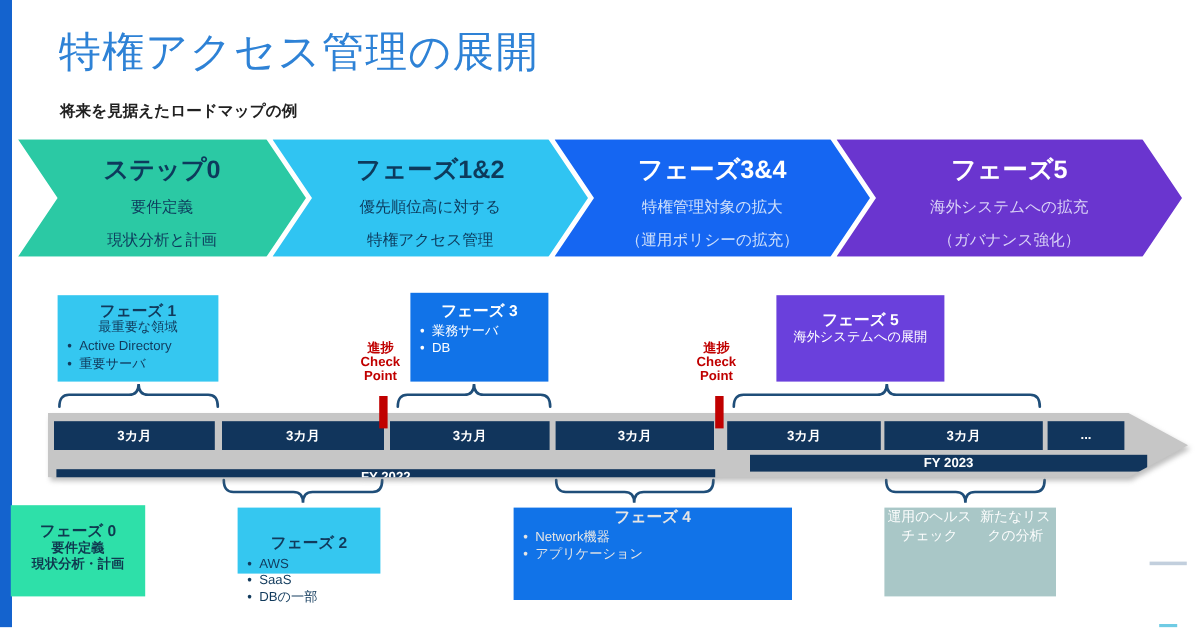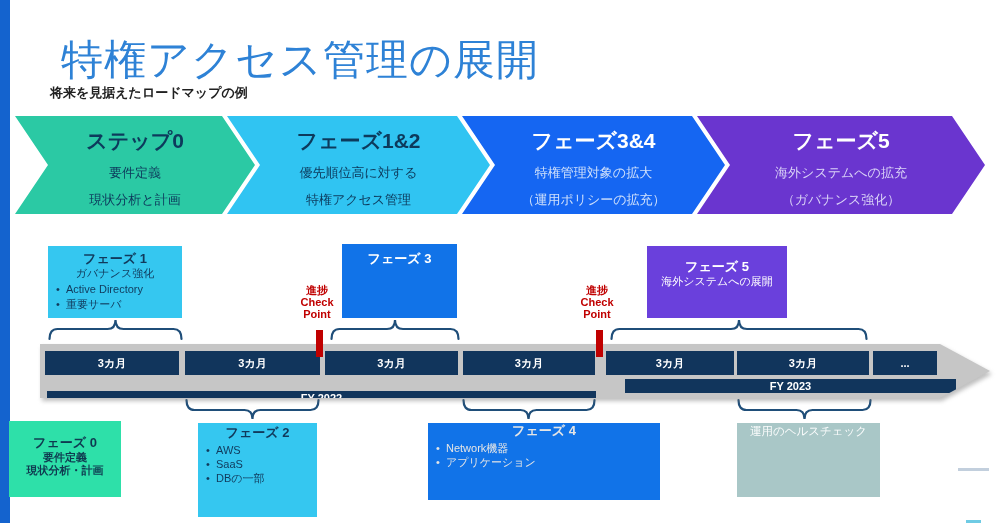--- a/index.html
+++ b/index.html
@@ -2,21 +2,21 @@
 <html><head>
 <meta charset="utf-8">
 <style>
   html,body{margin:0;padding:0;background:#fff;}
   .slide{
     position:relative;width:1000px;height:523px;background:#ffffff;overflow:hidden;
     font-family:"Liberation Sans","DejaVu Sans",sans-serif;
   }
   .edge-bar{position:absolute;left:0;top:0;width:10px;height:523px;background:#1463CE;}
   .title{
-    position:absolute;left:49px;top:20px;margin:12px;font-size:42px;font-weight:500;
+    position:absolute;left:49px;top:20px;margin:0;font-size:35px;font-weight:500;
     color:#2E82D6;letter-spacing:1px;white-space:nowrap;
   }
   .subtitle{position:absolute;left:50px;top:84px;font-size:13px;font-weight:600;color:#212121;white-space:nowrap;}
 
   
   .chevron{
     position:absolute;top:116px;height:98px;box-sizing:border-box;
     display:flex;flex-direction:column;align-items:center;padding-top:11px;
     clip-path:polygon(0 0,calc(100% - 33px) 0,100% 50%,calc(100% - 33px) 100%,0 100%,33px 50%);
     text-align:center;
@@ -36,21 +36,21 @@
   .box-sub{font-size:11px;text-align:center;line-height:1.25;}
   .bullets{margin-top:2px;padding-left:8px;font-size:11px;line-height:1.3;text-align:left;}
   .bullet::before{content:"•\00a0\00a0";}
   .note{padding-left:24px;font-size:11px;line-height:1.3;text-align:left;}
 
   .phase1{left:48px;top:246px;width:134px;height:72px;background:#35C7F0;color:#113A5C;padding-top:5px;}
   .phase3{left:342px;top:244px;width:115px;height:74px;background:#1173E8;color:#ffffff;padding-top:7px;}
   .phase5{left:647px;top:246px;width:140px;height:72px;background:#6A40DC;color:#ffffff;padding-top:13px;}
   .phase0{left:9px;top:421px;width:112px;height:76px;background:#2EE0A9;color:#0F3A50;padding-top:14px;}
   .phase0 .box-sub{font-weight:bold;}
-  .phase2{left:198px;top:423px;width:119px;height:94px;background:#35C7F0;color:#113A5C;padding-top:2px;}
+  .phase2{left:198px;top:423px;width:119px;height:55px;background:#35C7F0;color:#113A5C;padding-top:22px;}
   .phase4{left:428px;top:423px;width:232px;height:77px;background:#1173E8;color:#e5e5e5;padding-top:0;}
   .health{left:737px;top:423px;width:143px;height:74px;background:#A9C7C7;color:rgba(255,255,255,.96);
           display:flex;flex-direction:row;justify-content:center;}
   .health .box-sub{font-size:11.5px;line-height:1.4;}
 
   
   .checkpoint{position:absolute;top:284px;width:60px;text-align:center;color:#C00000;
               font-weight:bold;font-size:11px;line-height:1.1;}
   .cp1{left:287px;}
   .cp2{left:567px;}
@@ -107,28 +107,32 @@
     <div class="chev-line">（運用ポリシーの拡充）</div>
   </div>
   <div class="chevron c4">
     <div class="chev-title">フェーズ5</div>
     <div class="chev-line">海外システムへの拡充</div>
     <div class="chev-line">（ガバナンス強化）</div>
   </div>
 
   <div class="box phase1">
     <div class="box-title">フェーズ 1</div>
-    <div class="box-sub">ガバナンス強化</div>
+    <div class="box-sub">最重要な領域</div>
     <div class="bullets">
       <div class="bullet">Active Directory</div>
       <div class="bullet">重要サーバ</div>
     </div>
   </div>
   <div class="box phase3">
     <div class="box-title">フェーズ 3</div>
+    <div class="bullets">
+      <div class="bullet">業務サーバ</div>
+      <div class="bullet">DB</div>
+    </div>
   </div>
   <div class="box phase5">
     <div class="box-title">フェーズ 5</div>
     <div class="box-sub">海外システムへの展開</div>
   </div>
 
   <div class="checkpoint cp1">
     <div>進捗</div>
     <div>Check</div>
     <div>Point</div>
@@ -190,17 +194,18 @@
   </div>
   <div class="box phase4">
     <div class="box-title">フェーズ 4</div>
     <div class="bullets">
       <div class="bullet">Network機器</div>
       <div class="bullet">アプリケーション</div>
     </div>
   </div>
   <div class="box health">
     <div class="box-sub">運用のヘルスチェック</div>
+    <div class="box-sub">新たなリスクの分析</div>
   </div>
 
   <div class="deco1"></div>
   <div class="deco2"></div>
 </div>
 
 </body></html>

